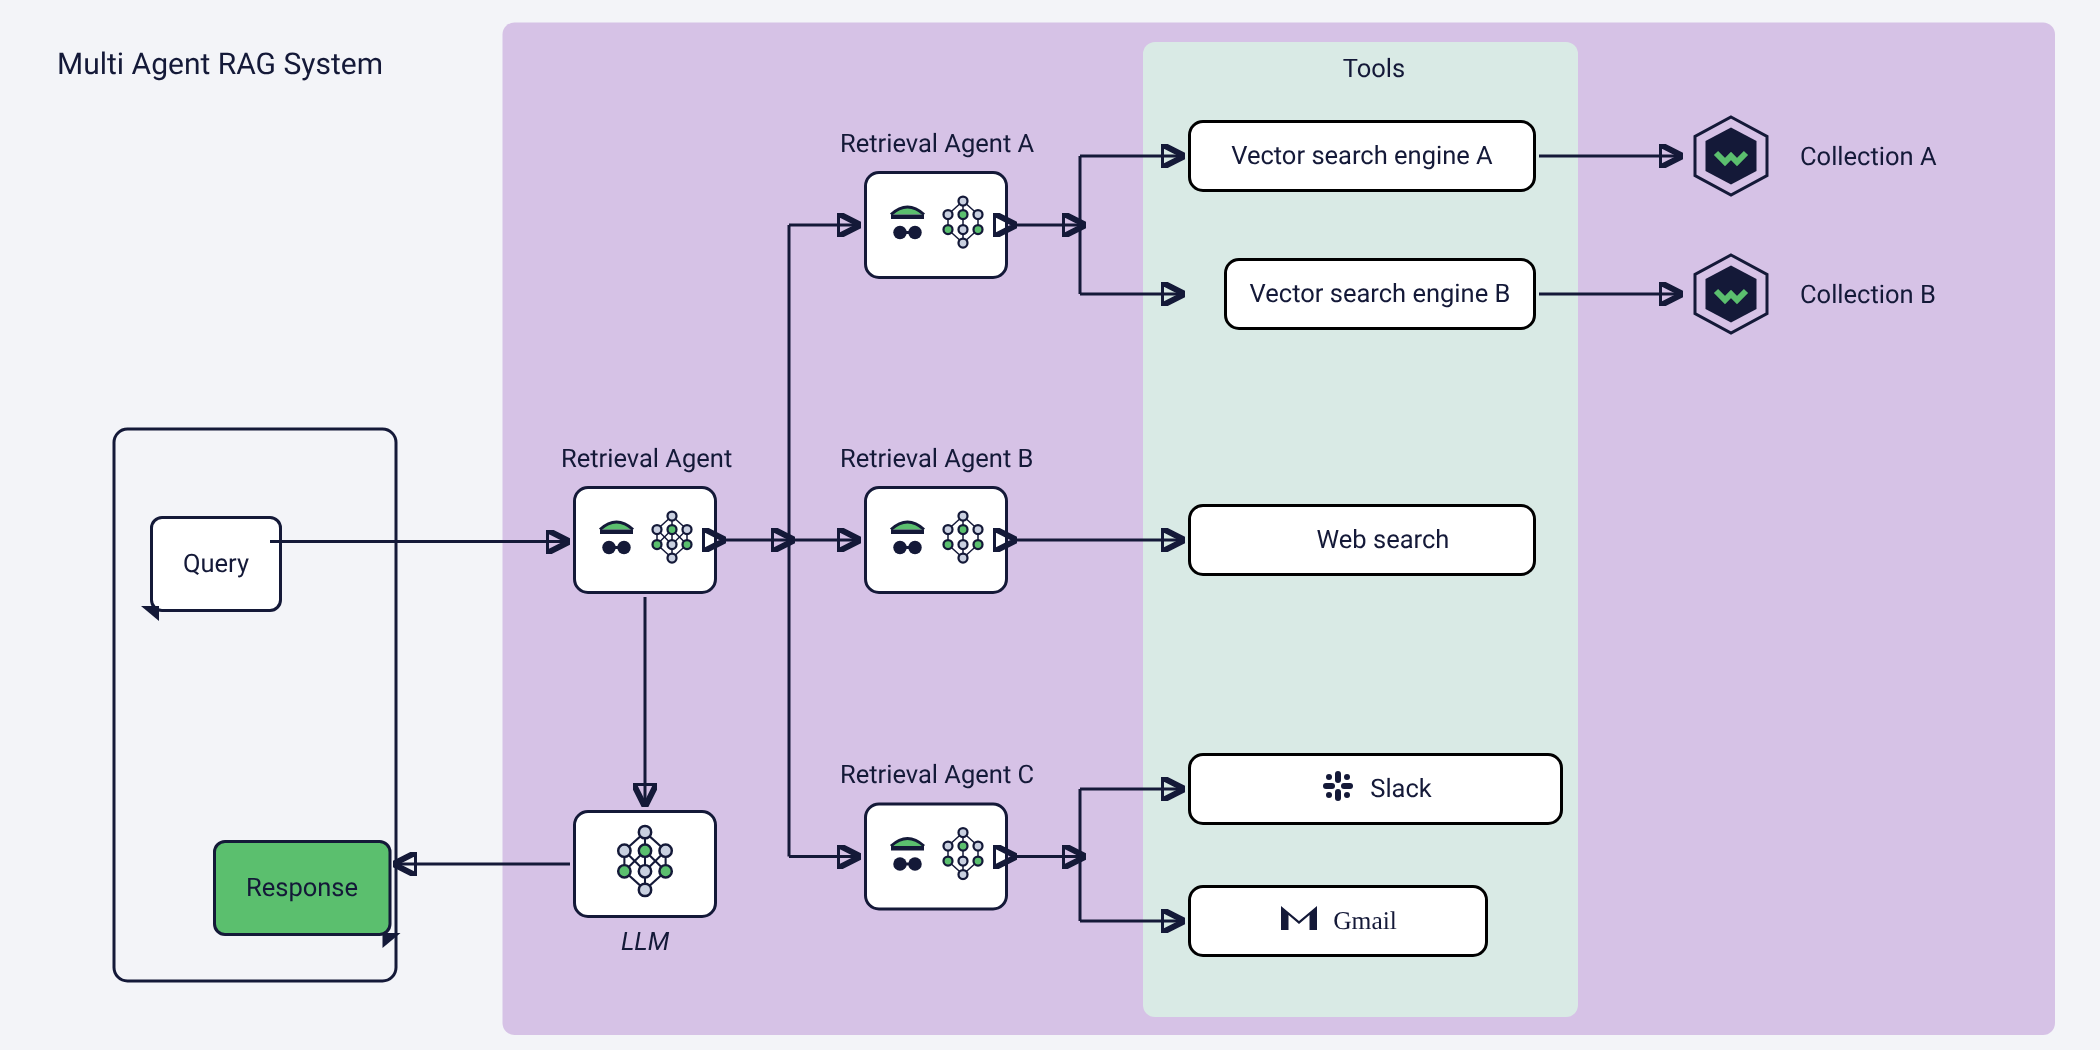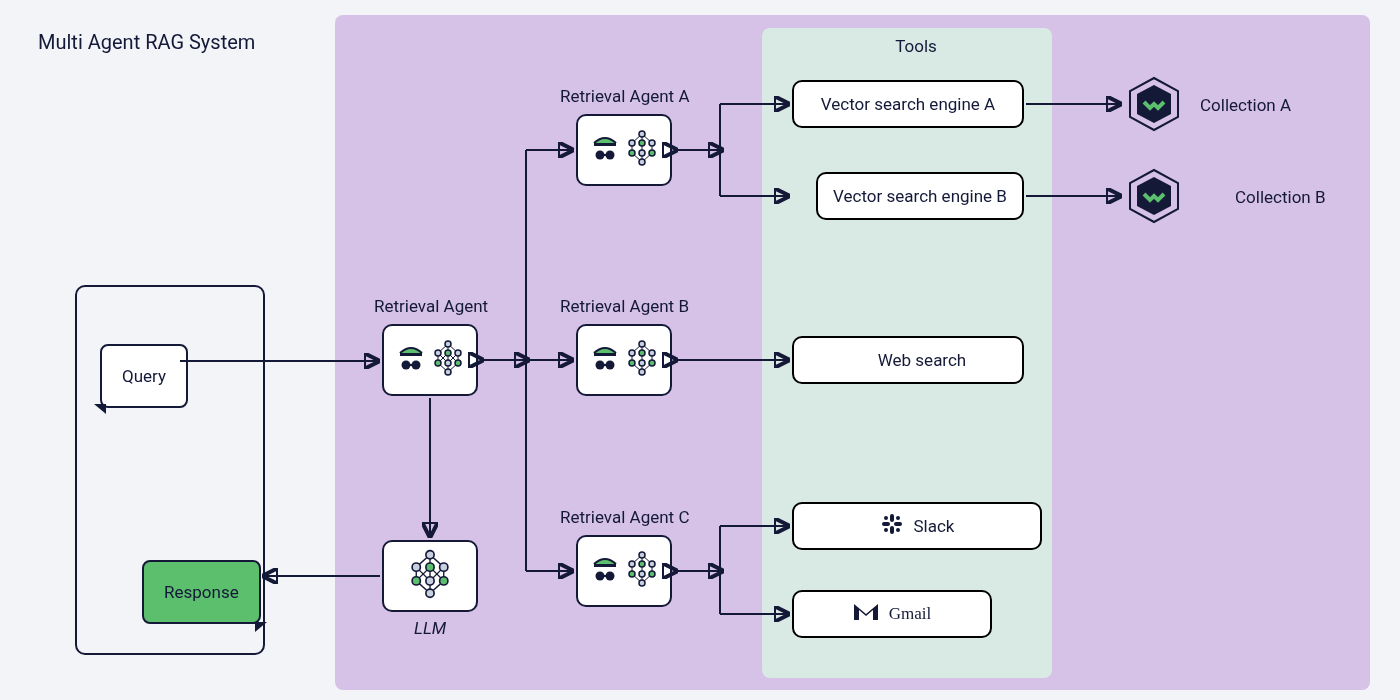--- a/index.html
+++ b/index.html
@@ -379,21 +379,21 @@
 </div>
 <div class="collection-label" style="left:1200px; top:95px;">Collection A</div>
 
 <div class="hex-icon" style="left:1124px; top:166px;">
   <svg width="60" height="60" viewBox="0 0 60 60">
       <polygon points="30,4 54,17 54,43 30,56 6,43 6,17" fill="none" stroke="#141938" stroke-width="2"></polygon>
       <polygon points="30,11 47,20 47,40 30,49 13,40 13,20" fill="#141938"></polygon>
       <path d="M20 28 L26 34 L30 30 L34 34 L40 28" stroke="#5bbf6e" stroke-width="4" fill="none"></path>
     </svg>
 </div>
-<div class="collection-label" style="left:1200px; top:187px;margin-left:35px;">Collection B</div>
+<div class="collection-label" style="left:1200px; top:187px;">Collection B</div>
 
 <svg class="arrows">
   <defs>
     <marker id="ah" markerWidth="8" markerHeight="8" refX="6" refY="4" orient="auto">
       <path d="M0,0 L8,4 L0,8 Z" fill="#141938"></path>
     </marker>
   </defs>
 
   <line x1="180" y1="361" x2="376" y2="361" marker-end="url(#ah)"></line>
 

